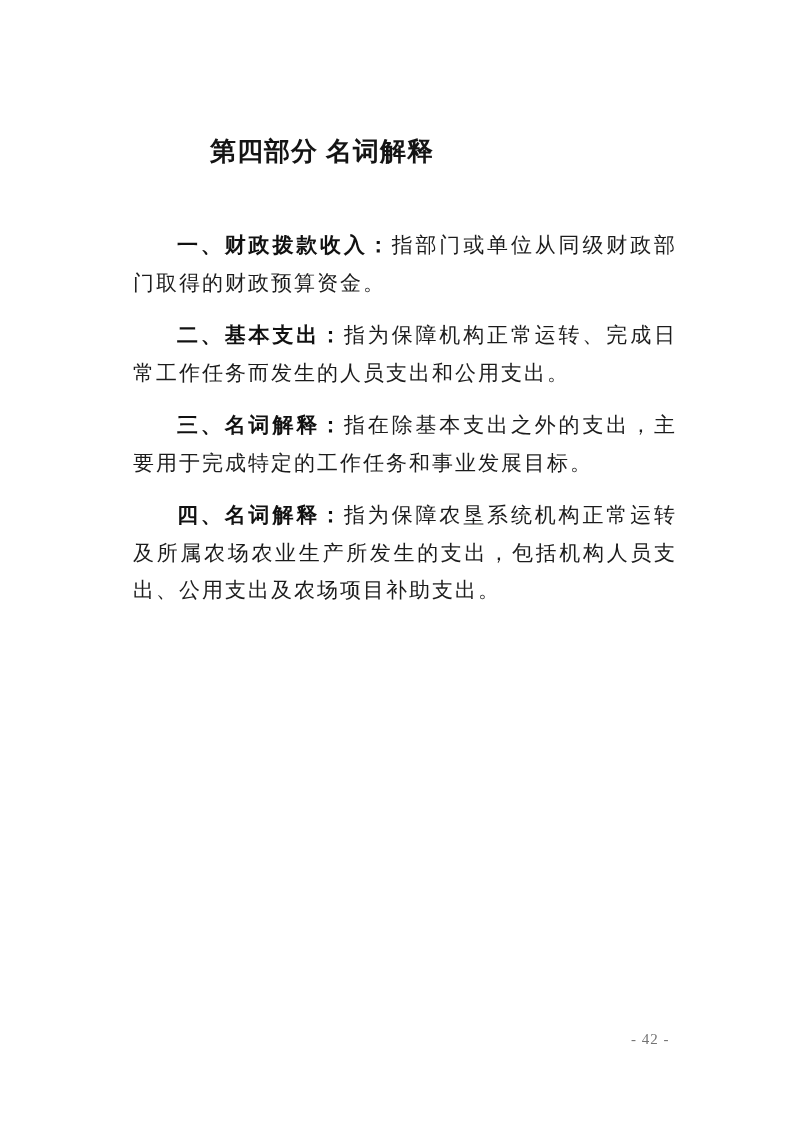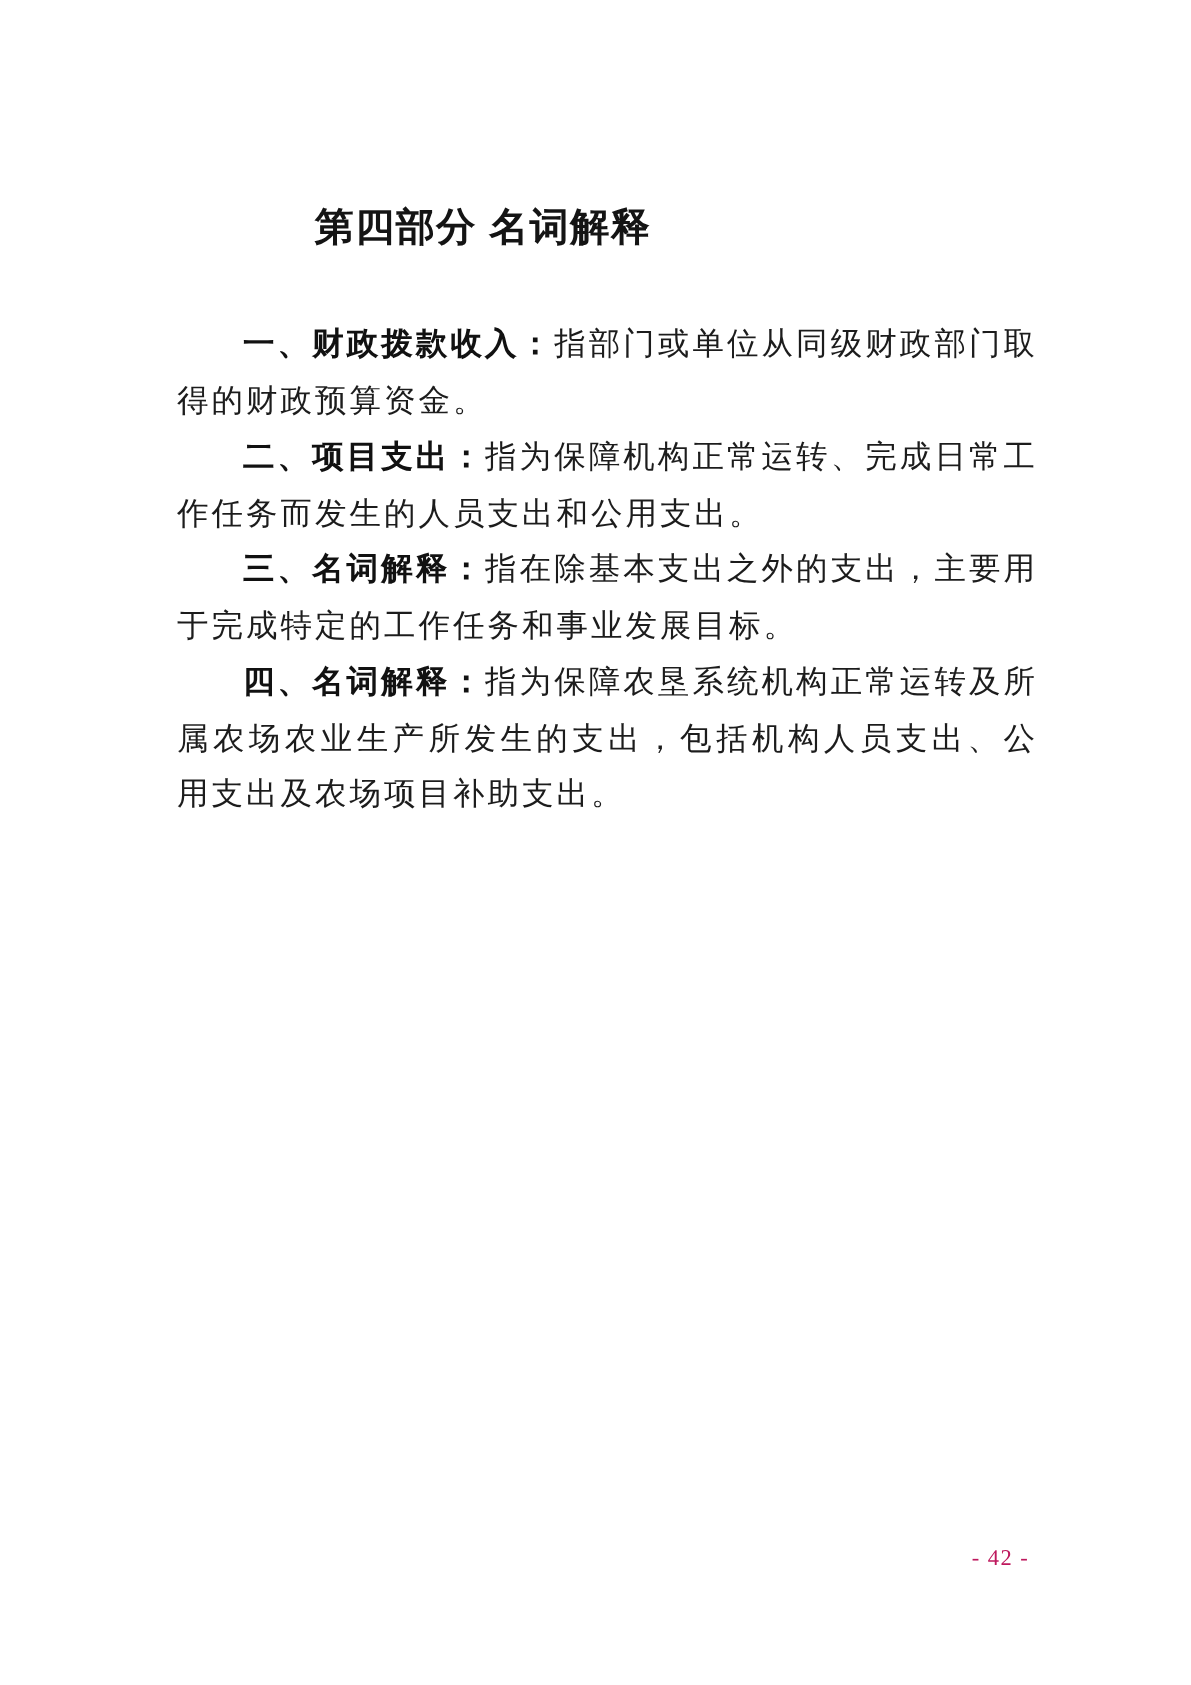--- a/index.html
+++ b/index.html
@@ -33,57 +33,57 @@
     top: 211px;
     left: 118px;
     width: 574px;
     font-size: 21px;
     line-height: 37.5px;
     color: #1c1c1c;
     text-align: justify;
     letter-spacing: 2px;
   }
   .content p {
-    margin: 0;
+    margin: 15px;
     padding: 0;
     text-indent: 44px;
   }
   .term {
     font-weight: 700;
     color: #111111;
   }
   .definition {
     font-weight: 400;
   }
   .page-number {
     position: absolute;
     top: 1030px;
     left: 631px;
     width: 72px;
-    text-align: center;
+    text-align: left;
     font-family: "Liberation Serif", serif;
     font-size: 15px;
     line-height: 18px;
-    color: #be185d;
+    color: #737373;
     letter-spacing: 1px;
     white-space: pre;
   }
 </style>
 </head>
 <body>
 
 <div class="page">
 
   <div class="doc-title">第四部分 名词解释</div>
 
   <div class="content">
 
     <p><span class="term">一、财政拨款收入：</span><span class="definition">指部门或单位从同级财政部门取得的财政预算资金。</span></p>
 
-    <p><span class="term">二、项目支出：</span><span class="definition">指为保障机构正常运转、完成日常工作任务而发生的人员支出和公用支出。</span></p>
+    <p><span class="term">二、基本支出：</span><span class="definition">指为保障机构正常运转、完成日常工作任务而发生的人员支出和公用支出。</span></p>
 
     <p><span class="term">三、名词解释：</span><span class="definition">指在除基本支出之外的支出，主要用于完成特定的工作任务和事业发展目标。</span></p>
 
     <p><span class="term">四、名词解释：</span><span class="definition">指为保障农垦系统机构正常运转及所属农场农业生产所发生的支出，包括机构人员支出、公用支出及农场项目补助支出。</span></p>
 
   </div>
 
   <div class="page-number">- 42 -</div>
 
 </div>

